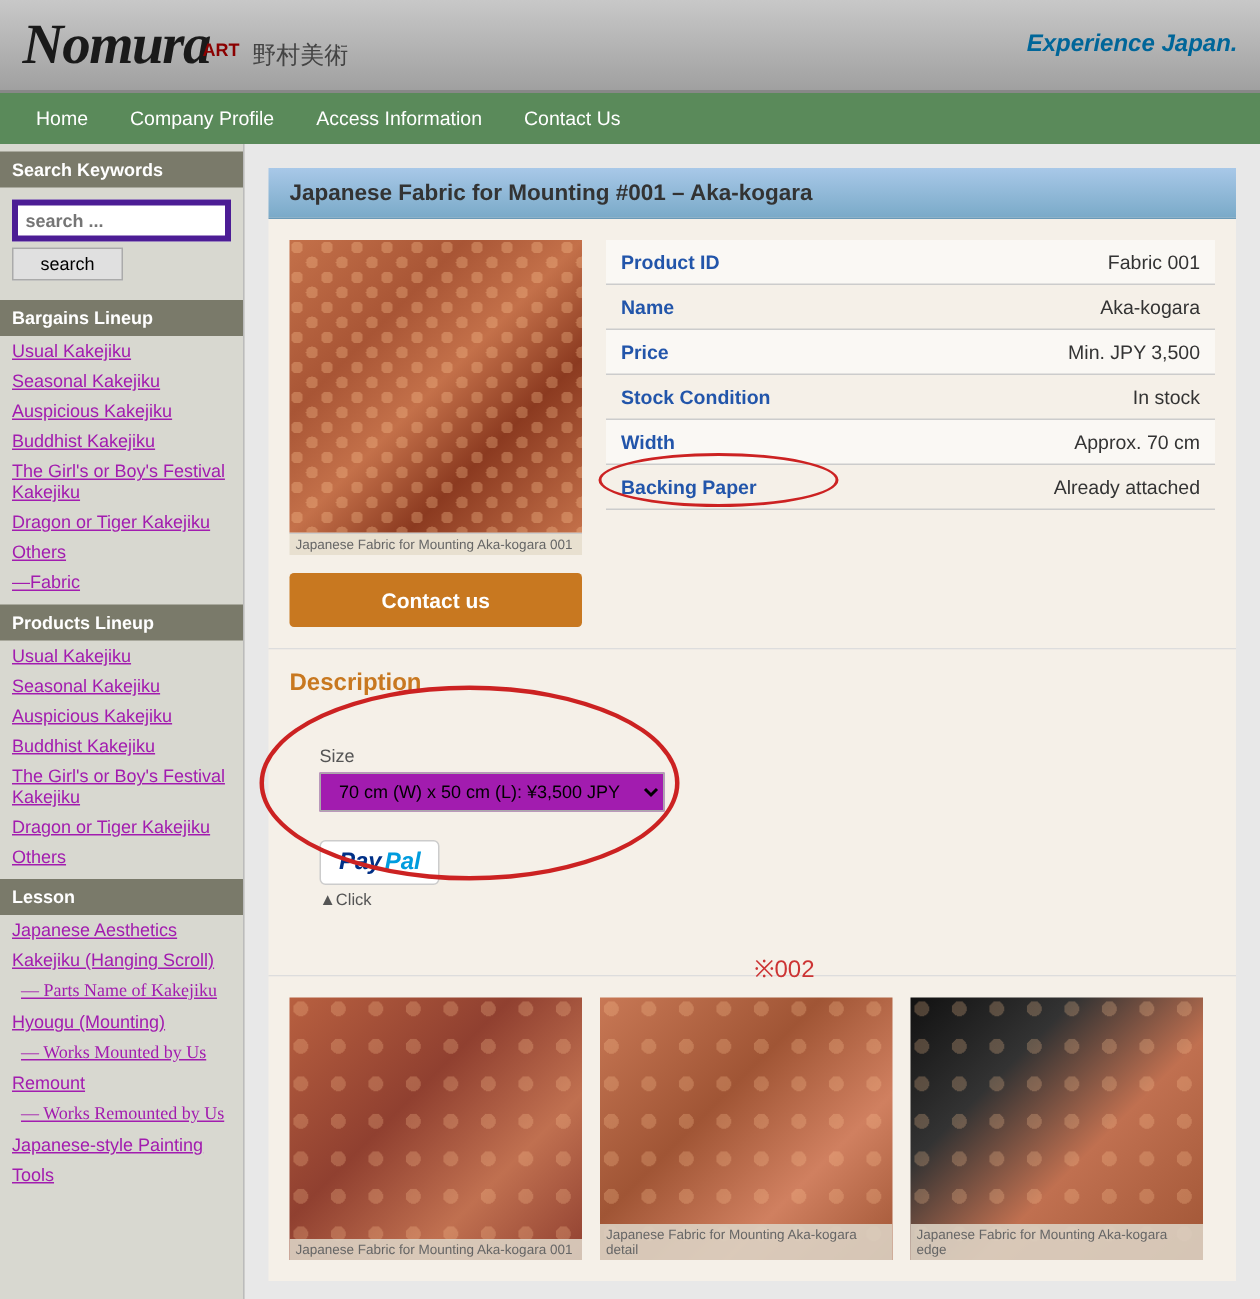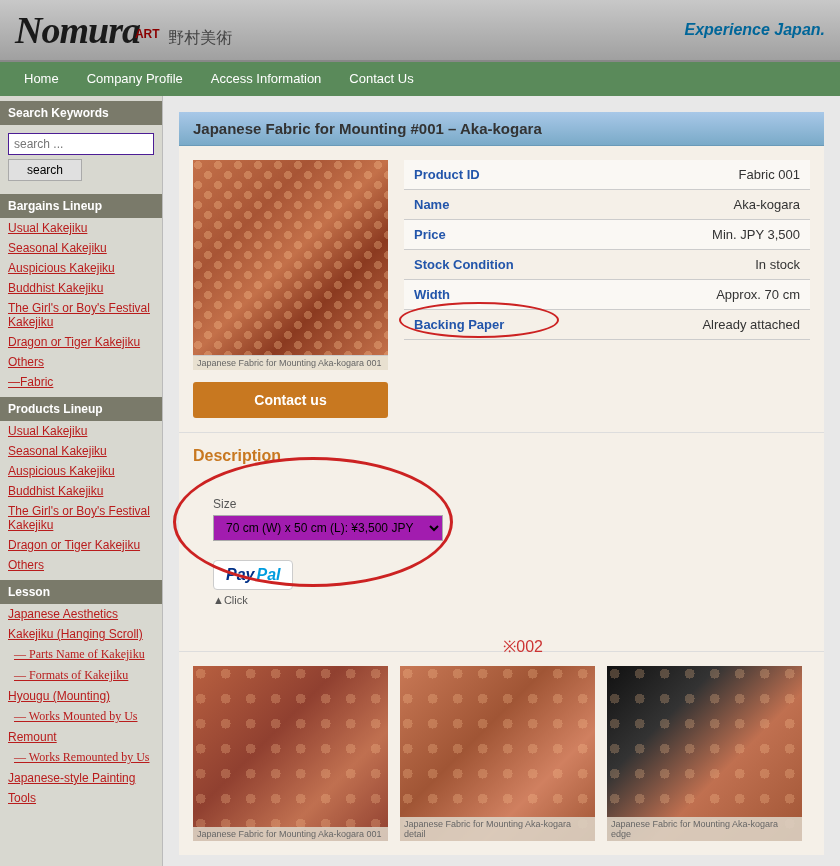--- a/index.html
+++ b/index.html
@@ -17,23 +17,23 @@
     nav { background: #5a8a5a; display: flex; align-items: center; padding: 0 10px; height: 34px; }
     nav a { color: white; text-decoration: none; padding: 0 14px; font-size: 13px; line-height: 34px; }
 
     
     .layout { display: flex; min-height: 700px; }
 
     
     .sidebar { width: 163px; background: #d8d8d0; border-right: 1px solid #bbb; flex-shrink: 0; padding-bottom: 20px; }
     .sidebar-section-title { background: #7a7a6a; color: white; padding: 5px 8px; font-size: 12px; font-weight: bold; margin-top: 5px; }
     .sidebar-search { padding: 8px; }
-    .sidebar-search input { width: 100%; padding: 3px 5px; border: 1px solid #4c1d95; font-size: 12px; color: #999; }
+    .sidebar-search input { width: 100%; padding: 3px 5px; border: 4px solid #4c1d95; font-size: 12px; color: #999; font-weight: bold; }
     .sidebar-search button { margin-top: 4px; padding: 3px 18px; background: #e0e0e0; border: 1px solid #aaa; font-size: 12px; cursor: pointer; }
-    .sidebar-item { padding: 3px 8px; font-size: 12px; color: #b91c1c; cursor: pointer; text-decoration: underline; }
+    .sidebar-item { padding: 3px 8px; font-size: 12px; color: #a21caf; cursor: pointer; text-decoration: underline; }
     .sidebar-item.indent { padding-left: 14px; font-family: Liberation Serif, serif; }
 
     
     .main { flex: 1; padding: 16px; }
     .page-title { background: linear-gradient(to bottom, #a8c8e8, #7aaac8); color: #333; padding: 8px 14px; font-size: 15px; font-weight: bold; border-bottom: 1px solid #6a9ab8; }
 
     .product-area { padding: 14px; background: #f5f0e8; border-bottom: 1px solid #ddd; }
     .product-top { display: flex; gap: 16px; }
     .product-image-main { width: 195px; flex-shrink: 0; }
     .product-image-main .img-box { width: 195px; height: 195px; background: linear-gradient(135deg, #c4714a 0%, #a85535 30%, #c4714a 50%, #8b3a20 70%, #c4714a 100%); position: relative; overflow: hidden; }
@@ -123,21 +123,20 @@
     <div class="sidebar-item">Auspicious Kakejiku</div>
     <div class="sidebar-item">Buddhist Kakejiku</div>
     <div class="sidebar-item">The Girl's or Boy's Festival Kakejiku</div>
     <div class="sidebar-item">Dragon or Tiger Kakejiku</div>
     <div class="sidebar-item">Others</div>
 
     <div class="sidebar-section-title">Lesson</div>
     <div class="sidebar-item">Japanese Aesthetics</div>
     <div class="sidebar-item">Kakejiku (Hanging Scroll)</div>
     <div class="sidebar-item indent">— Parts Name of Kakejiku</div>
-    <div class="sidebar-item indent">— Formats of Kakejiku</div>
     <div class="sidebar-item">Hyougu (Mounting)</div>
     <div class="sidebar-item indent">— Works Mounted by Us</div>
     <div class="sidebar-item">Remount</div>
     <div class="sidebar-item indent">— Works Remounted by Us</div>
     <div class="sidebar-item">Japanese-style Painting</div>
     <div class="sidebar-item">Tools</div>
   </div>
 
   <div class="main">
 

